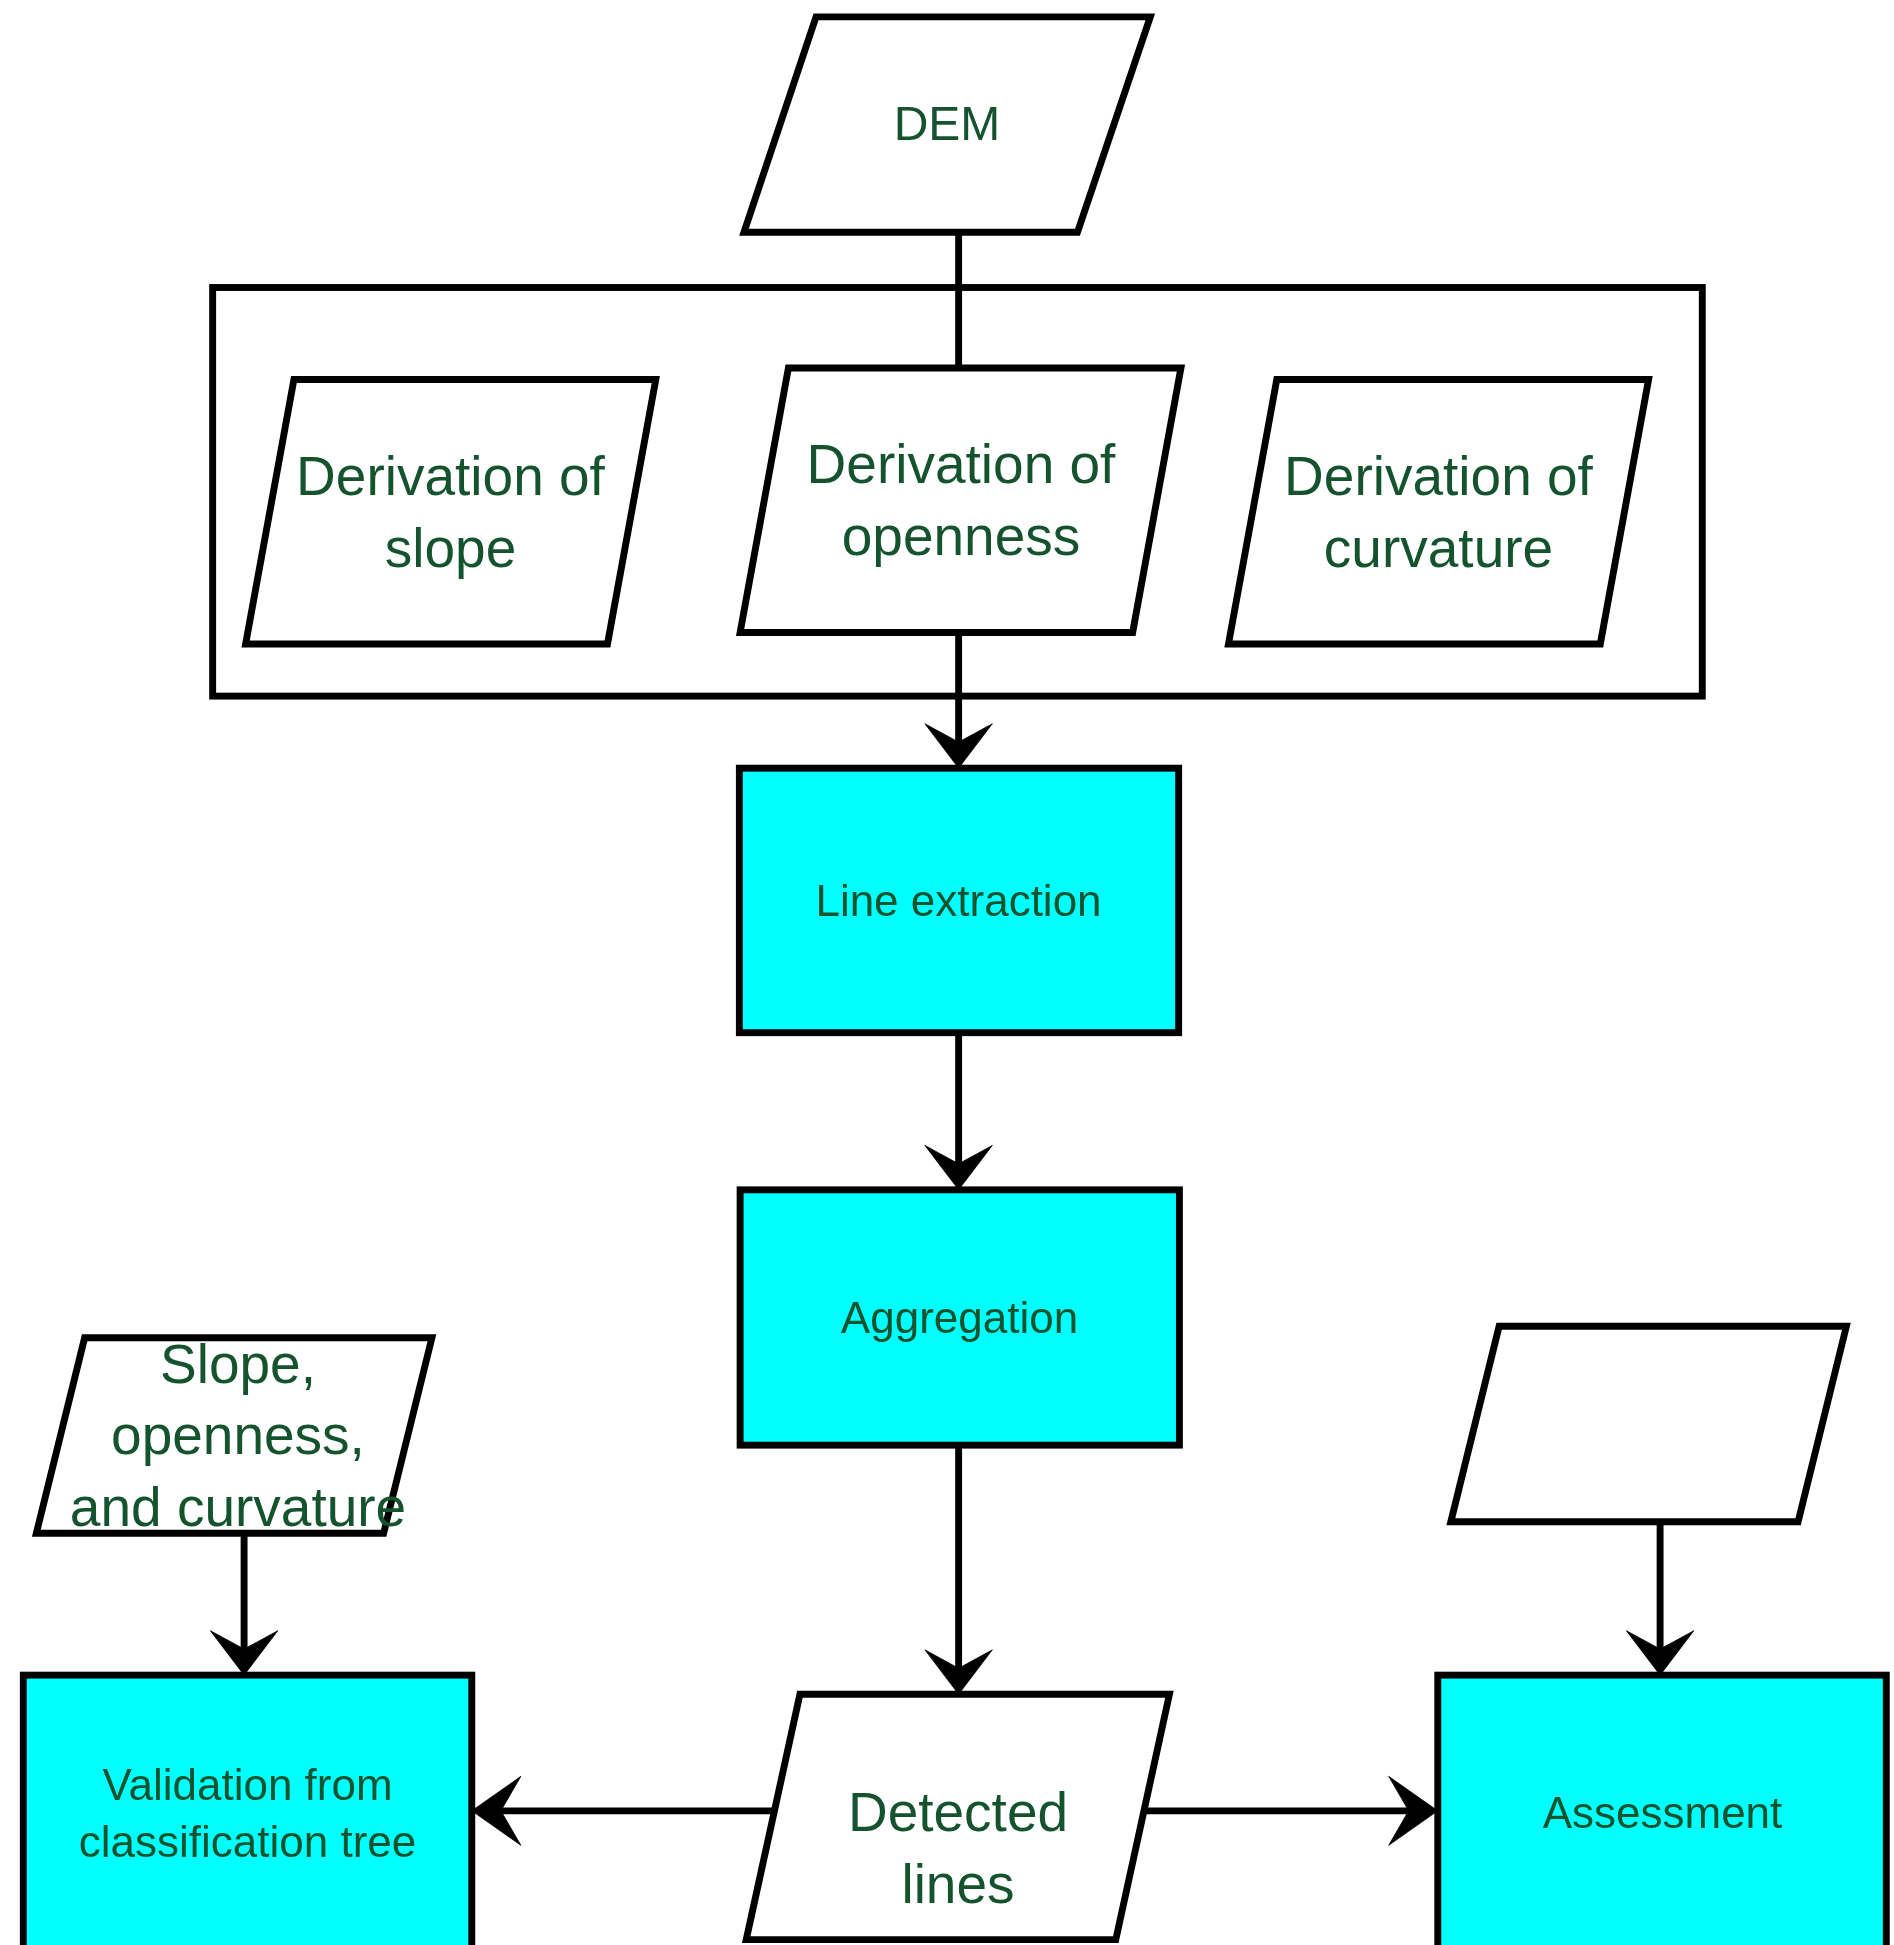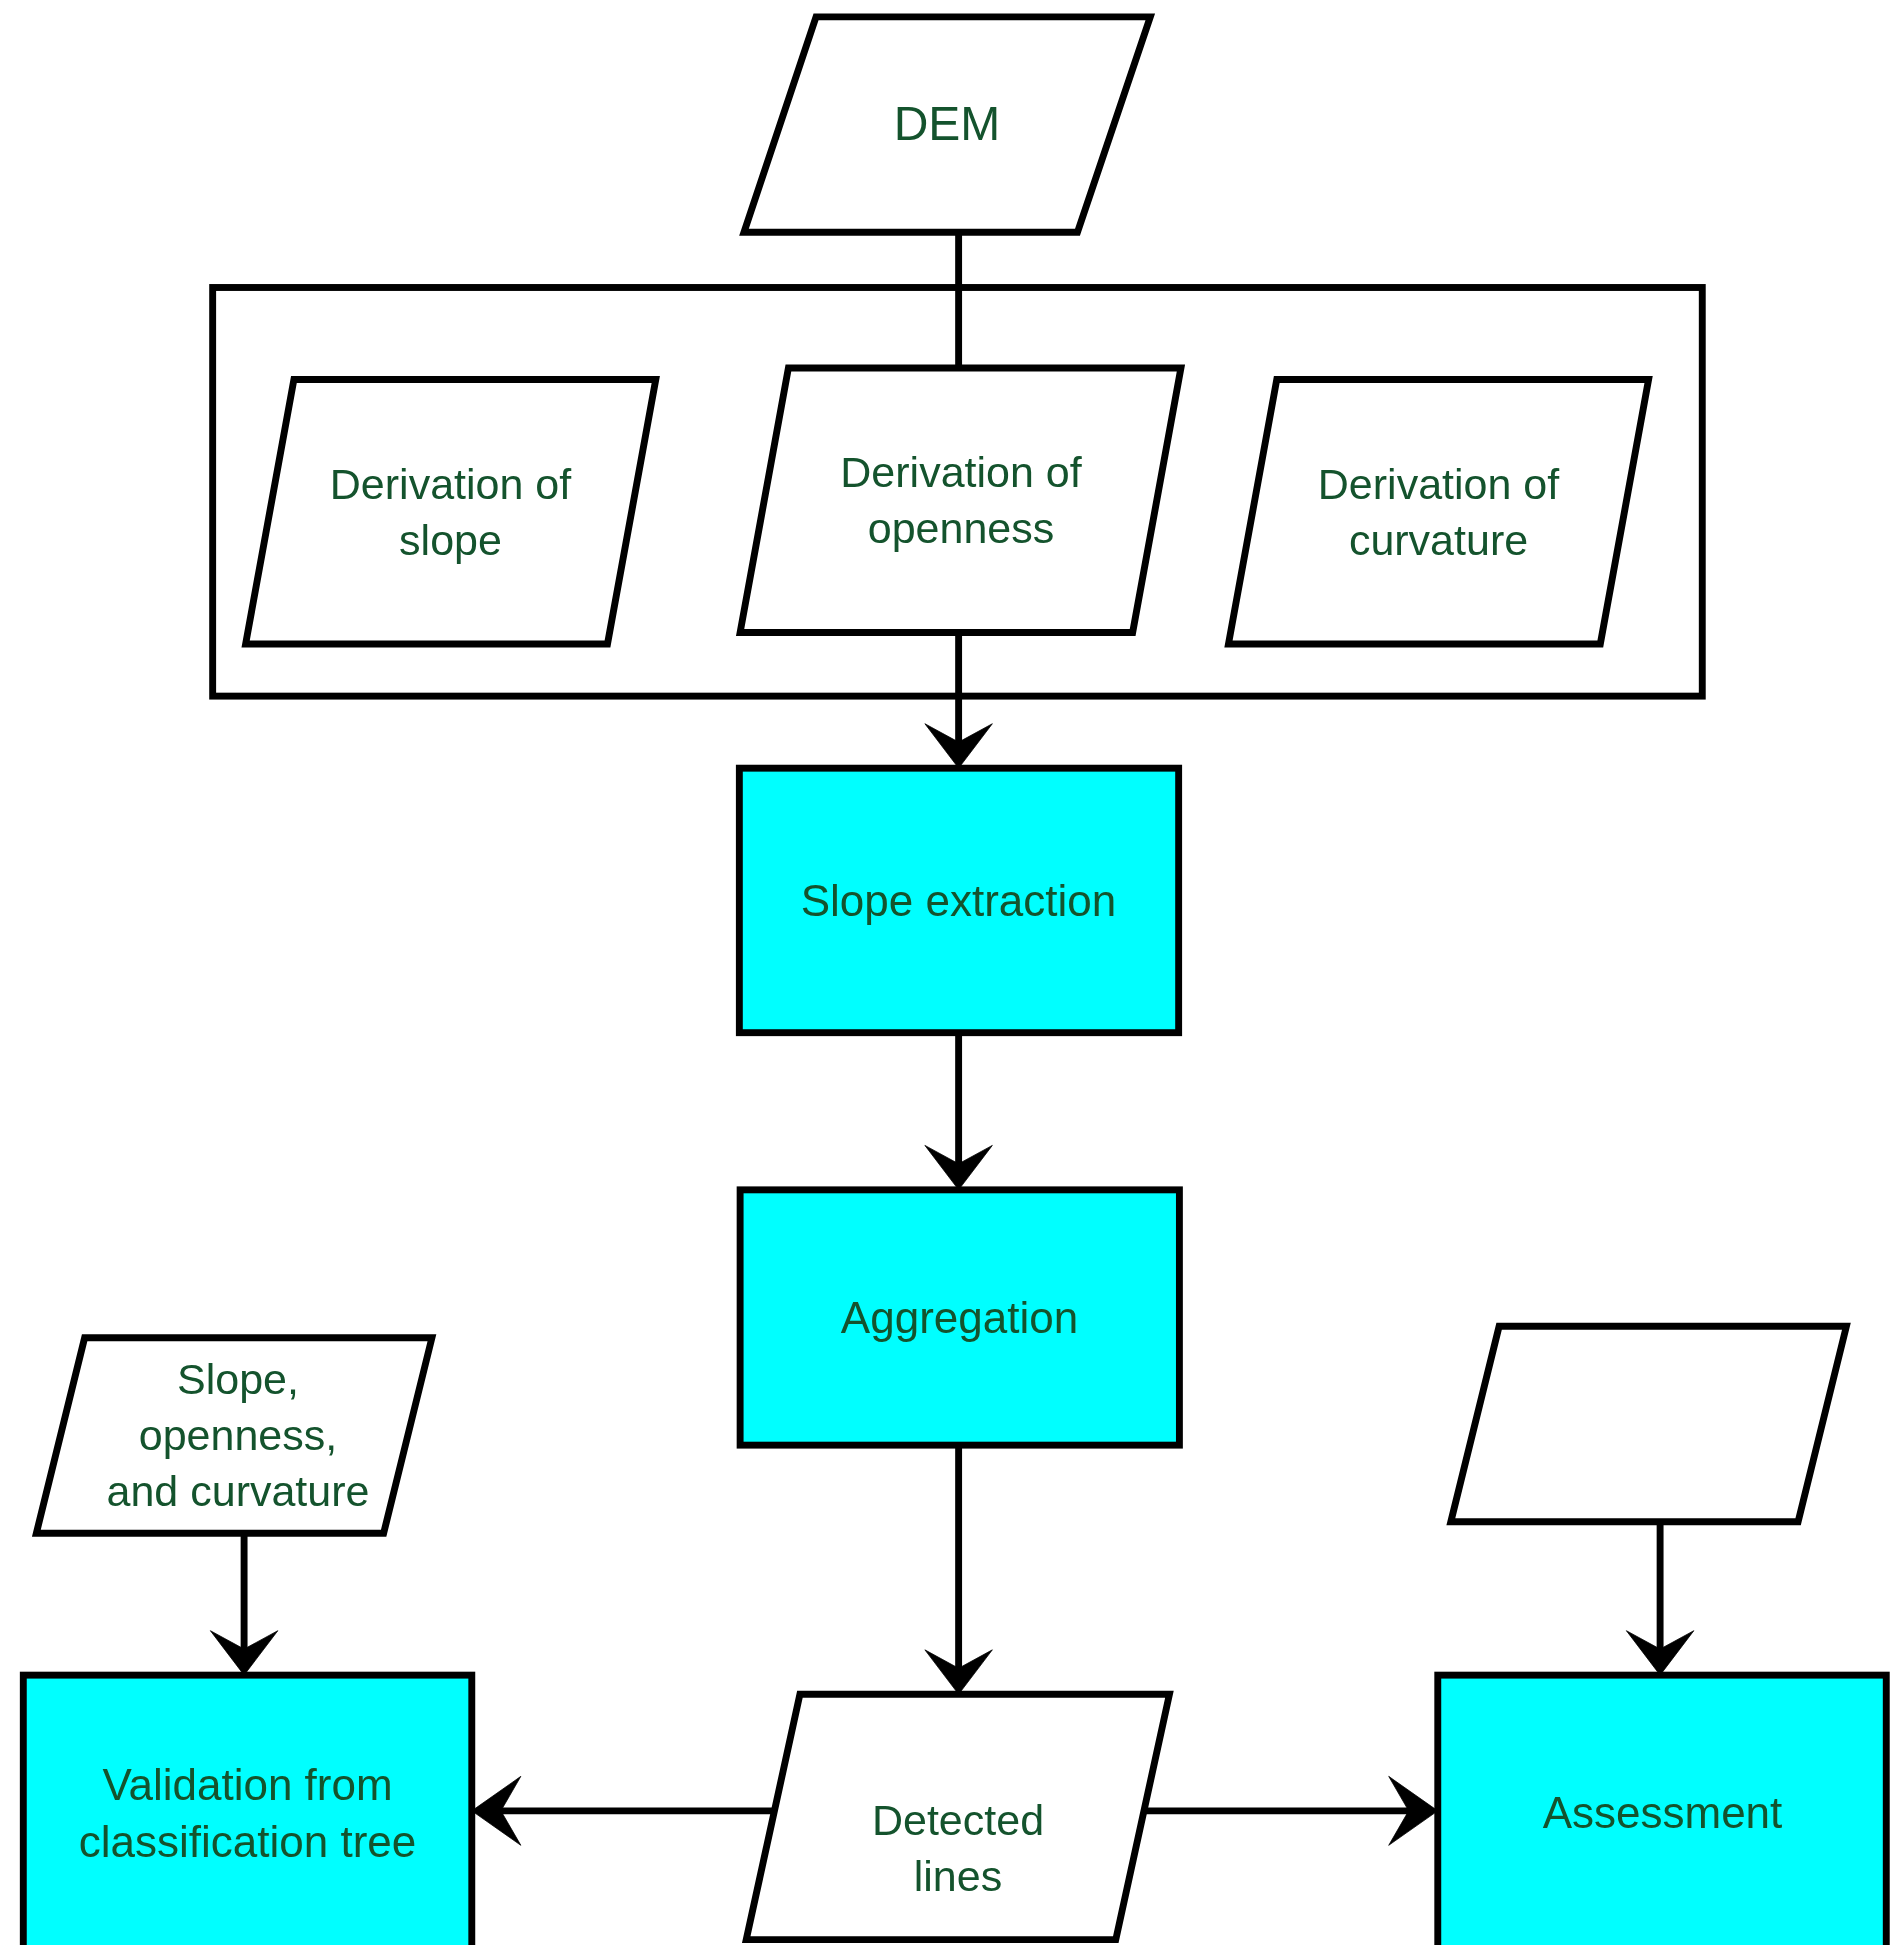--- a/index.html
+++ b/index.html
@@ -30,21 +30,21 @@
     text-align: center;
     color: #14532d;
     font-family: "Liberation Sans", sans-serif;
     font-weight: 400;
     line-height: 1.30;
     white-space: pre-line;
     pointer-events: none;
   }
   .lbl-xl { font-size: 48px; }
   .lbl-lg { font-size: 44px; }
-  .lbl-md { font-size: 43px; }
+  .lbl-md { font-size: 55px; }
 </style>
 </head>
 <body>
 
 <div id="canvas">
 
   <svg id="flow-svg" viewBox="0 0 2471 2537">
     <defs>
       <marker id="arrow-down" markerWidth="14" markerHeight="12" refX="7" refY="11" orient="auto-start-reverse" markerUnits="userSpaceOnUse">
       </marker>
@@ -105,21 +105,21 @@
 
   <div class="node-label lbl-md" style="left:253px; top:380px; width:395px; height:265px;">Derivation of
 slope</div>
 
   <div class="node-label lbl-md" style="left:748px; top:368px; width:426px; height:265px;">Derivation of
 openness</div>
 
   <div class="node-label lbl-md" style="left:1236px; top:380px; width:405px; height:265px;">Derivation of
 curvature</div>
 
-  <div class="node-label lbl-lg" style="left:739px; top:768px; width:439px; height:265px;">Slope extraction</div>
+  <div class="node-label lbl-lg" style="left:739px; top:768px; width:439px; height:265px;">Line extraction</div>
 
   <div class="node-label lbl-lg" style="left:740px; top:1190px; width:439px; height:255px;text-align:center;">Aggregation</div>
 
   <div class="node-label lbl-md" style="left:44px; top:1338px; width:388px; height:196px;">Slope,
 openness,
 and curvature</div>
 
 
   <div class="node-label lbl-lg" style="left:23px; top:1675px; width:449px; height:276px;">Validation from
 classification tree</div>

